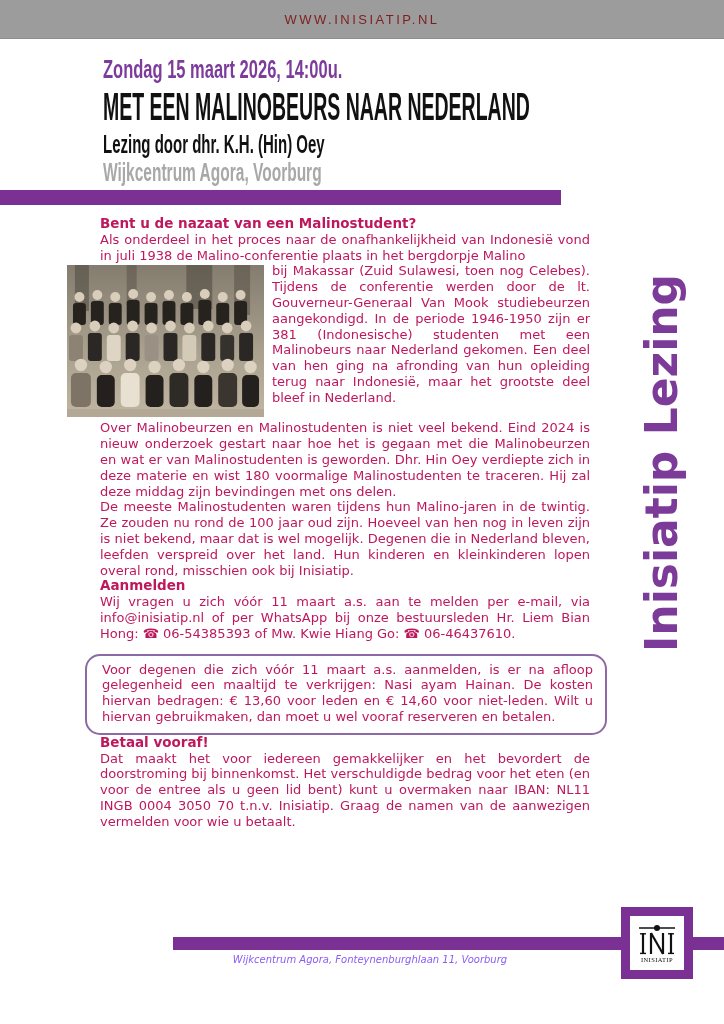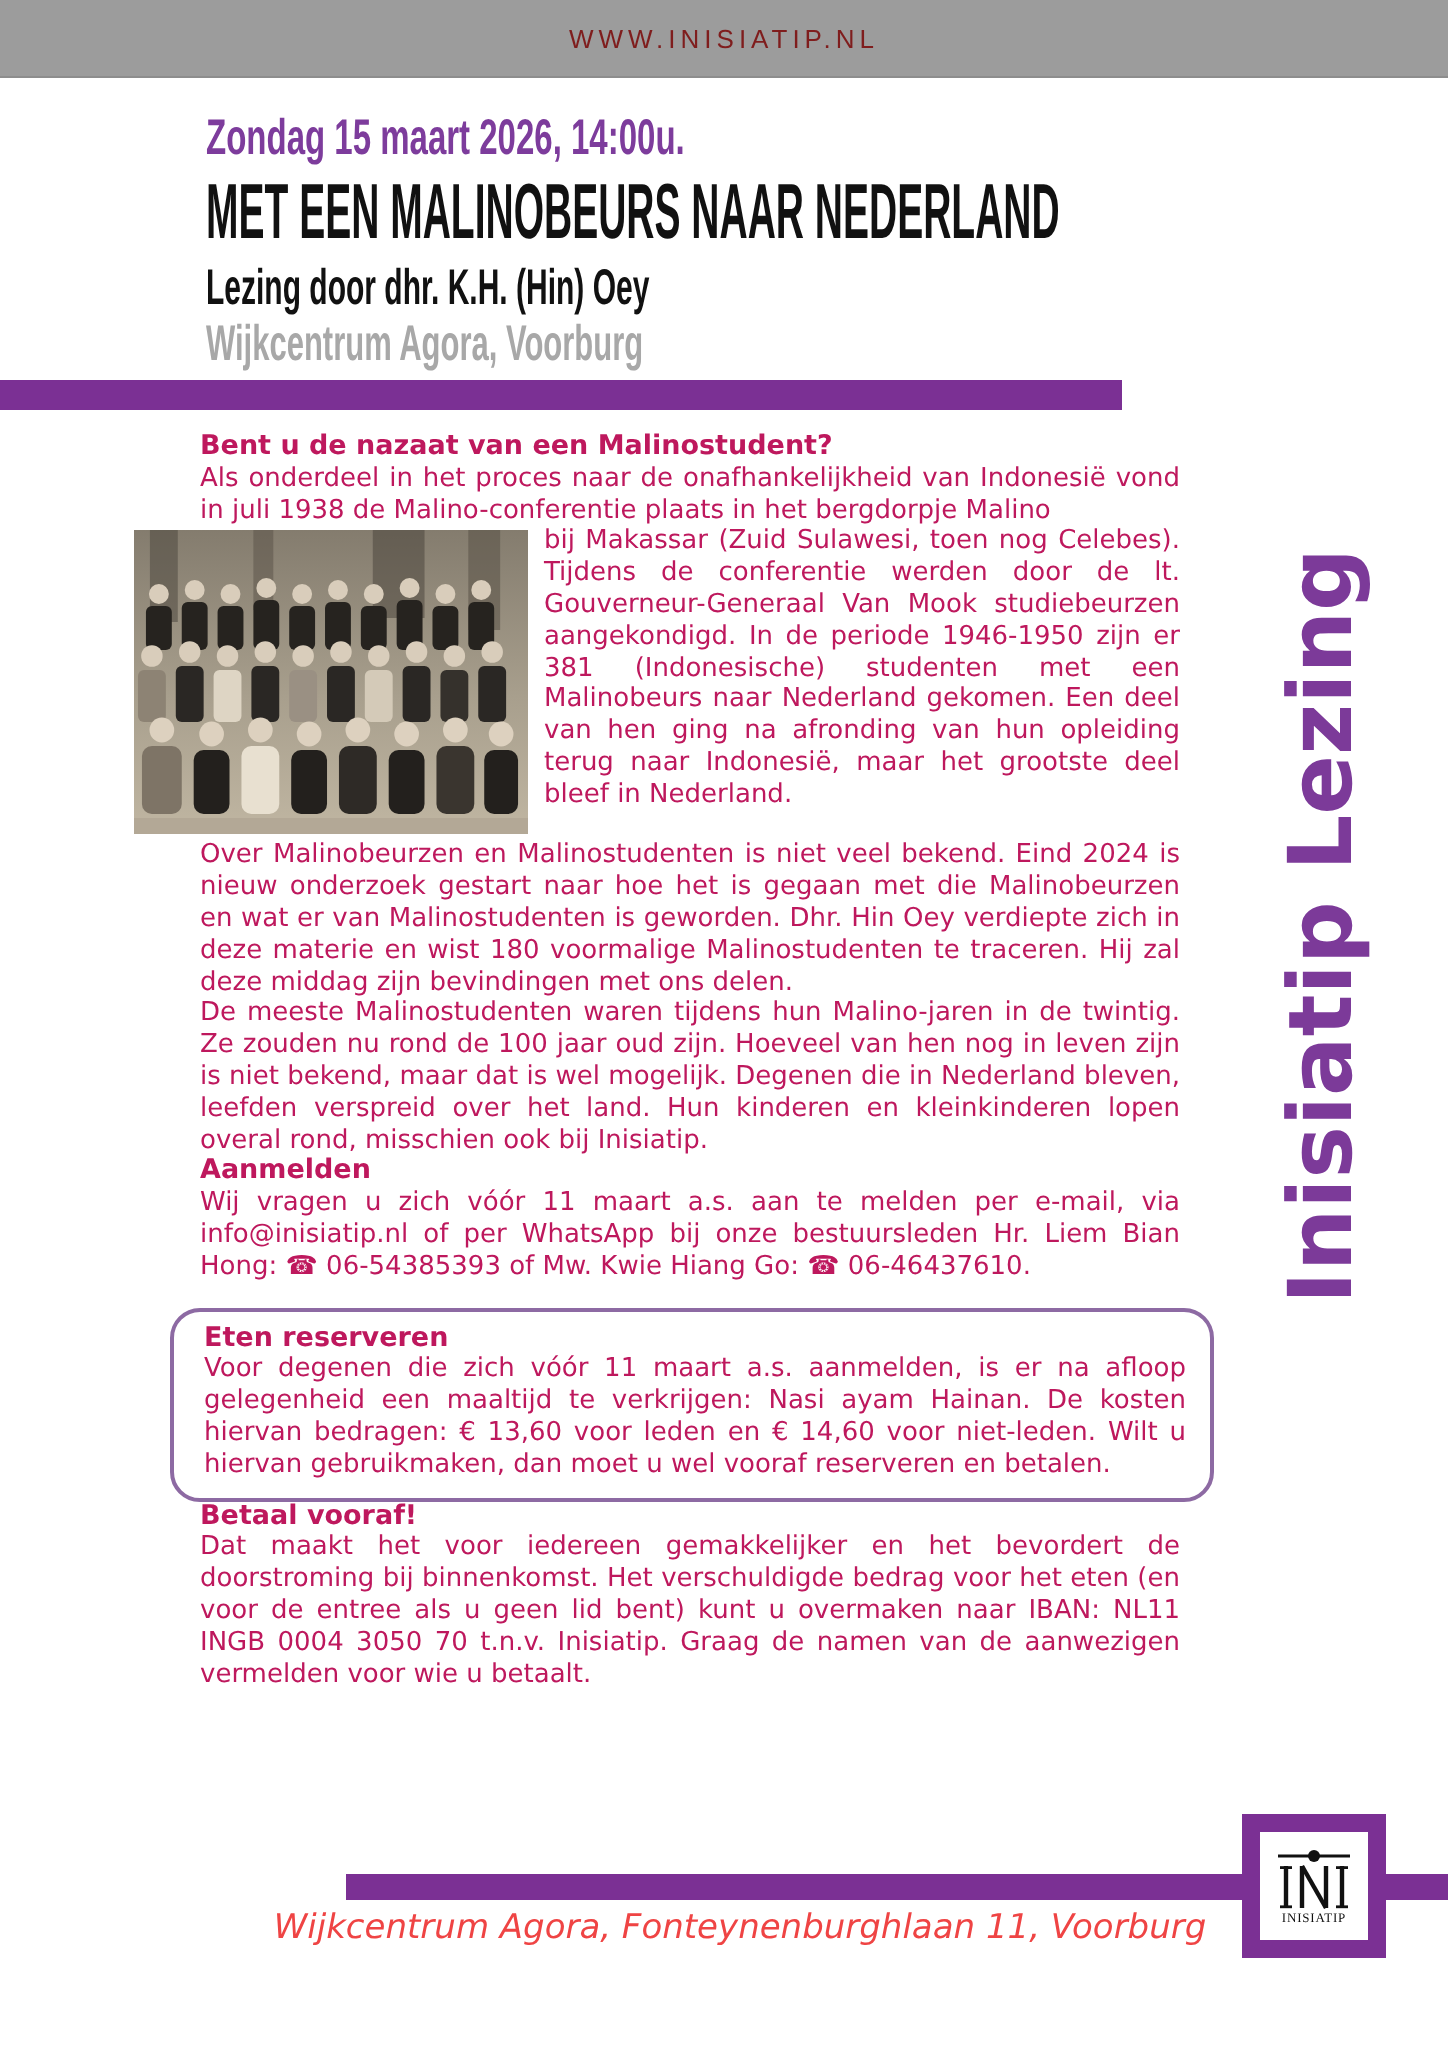--- a/index.html
+++ b/index.html
@@ -65,21 +65,21 @@
   .logo-inner{
     width:54px;height:54px;background:#ffffff;display:flex;flex-direction:column;
     align-items:center;justify-content:center;
   }
   .logo-caption{
     font-family:"Liberation Serif",serif;font-size:6.5px;letter-spacing:0.4px;
     color:#111;margin-top:-1px;
   }
   .address{
     position:absolute;left:100px;top:954px;width:540px;text-align:center;
-    font-style:italic;font-size:17px;color:#ef4444;
+    font-style:italic;font-size:10px;color:#8b5cf6;
   }
 </style>
 </head>
 <body>
 
 <div class="topbar">
   <span class="url">WWW.INISIATIP.NL</span>
 </div>
 
 <div class="header">
@@ -194,21 +194,20 @@
     <div class="clear"></div>
   </div>
 
   <p>Over Malinobeurzen en Malinostudenten is niet veel bekend. Eind 2024 is nieuw onderzoek gestart naar hoe het is gegaan met die Malinobeurzen en wat er van Malinostudenten is geworden. Dhr. Hin Oey verdiepte zich in deze materie en wist 180 voormalige Malinostudenten te traceren. Hij zal deze middag zijn bevindingen met ons delen.</p>
   <p>De meeste Malinostudenten waren tijdens hun Malino-jaren in de twintig. Ze zouden nu rond de 100 jaar oud zijn. Hoeveel van hen nog in leven zijn is niet bekend, maar dat is wel mogelijk. Degenen die in Nederland bleven, leefden verspreid over het land. Hun kinderen en kleinkinderen lopen overal rond, misschien ook bij Inisiatip.</p>
 
   <p class="h">Aanmelden</p>
   <p>Wij vragen u zich vóór 11 maart a.s. aan te melden per e-mail, via info@inisiatip.nl of per WhatsApp bij onze bestuursleden Hr. Liem Bian Hong: ☎ 06-54385393 of Mw. Kwie Hiang Go: ☎ 06-46437610.</p>
 
   <div class="resbox">
-    <p class="h">Eten reserveren</p>
     <p>Voor degenen die zich vóór 11 maart a.s. aanmelden, is er na afloop gelegenheid een maaltijd te verkrijgen: Nasi ayam Hainan. De kosten hiervan bedragen: € 13,60 voor leden en € 14,60 voor niet-leden. Wilt u hiervan gebruikmaken, dan moet u wel vooraf reserveren en betalen.</p>
   </div>
 
   <p class="h">Betaal vooraf!</p>
   <p>Dat maakt het voor iedereen gemakkelijker en het bevordert de doorstroming bij binnenkomst. Het verschuldigde bedrag voor het eten (en voor de entree als u geen lid bent) kunt u overmaken naar IBAN: NL11 INGB 0004 3050 70 t.n.v. Inisiatip. Graag de namen van de aanwezigen vermelden voor wie u betaalt.</p>
 </div>
 
 <div class="footer-bar"></div>
 <div class="logo">
   <div class="logo-inner">

